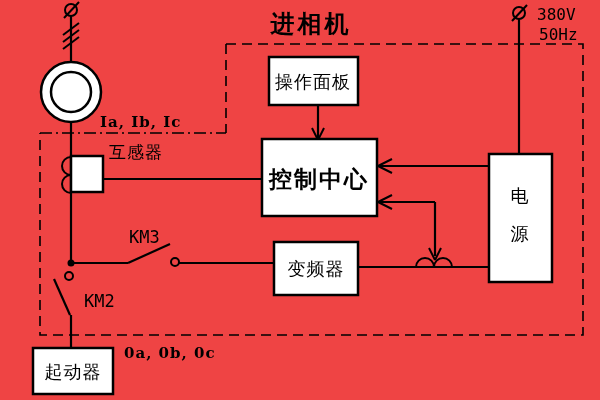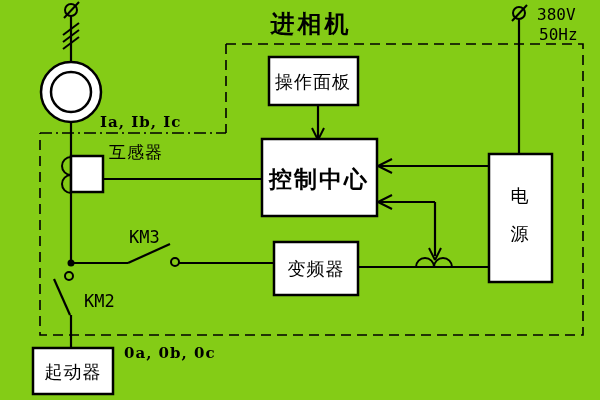--- a/index.html
+++ b/index.html
@@ -1,17 +1,17 @@
 <!DOCTYPE html>
 <html><head>
 <meta charset="utf-8">
 <style>
   html,body{margin:0;padding:0;background:#ffffff;}
   .stage{
-    position:relative;width:600px;height:400px;background:#84cc16;
+    position:relative;width:600px;height:400px;background:#ef4444;
     font-family:"DejaVu Sans",sans-serif;overflow:hidden;
   }
   svg{display:block;}
   text{fill:#000;}
   .cjk{font-family:"DejaVu Sans",sans-serif;}
   .cjk-title{font-family:"DejaVu Sans",sans-serif;font-weight:bold;font-size:24px;letter-spacing:3px;}
   .cjk-big{font-family:"DejaVu Sans",sans-serif;font-weight:bold;font-size:23px;letter-spacing:2px;}
   .cjk-med{font-family:"DejaVu Sans",sans-serif;font-size:18px;letter-spacing:1px;}
   .mono-lbl{font-family:"DejaVu Sans Mono","Liberation Mono",monospace;font-size:17px;}
   .mono-sm{font-family:"DejaVu Sans Mono","Liberation Mono",monospace;font-size:16px;}

